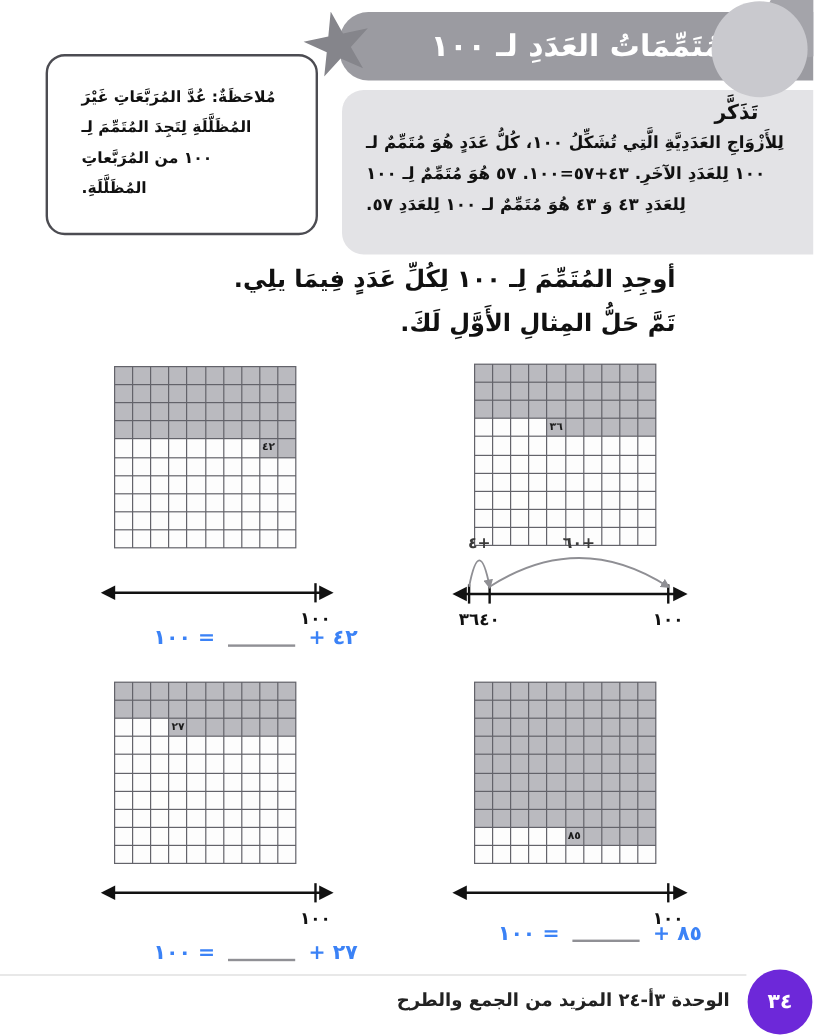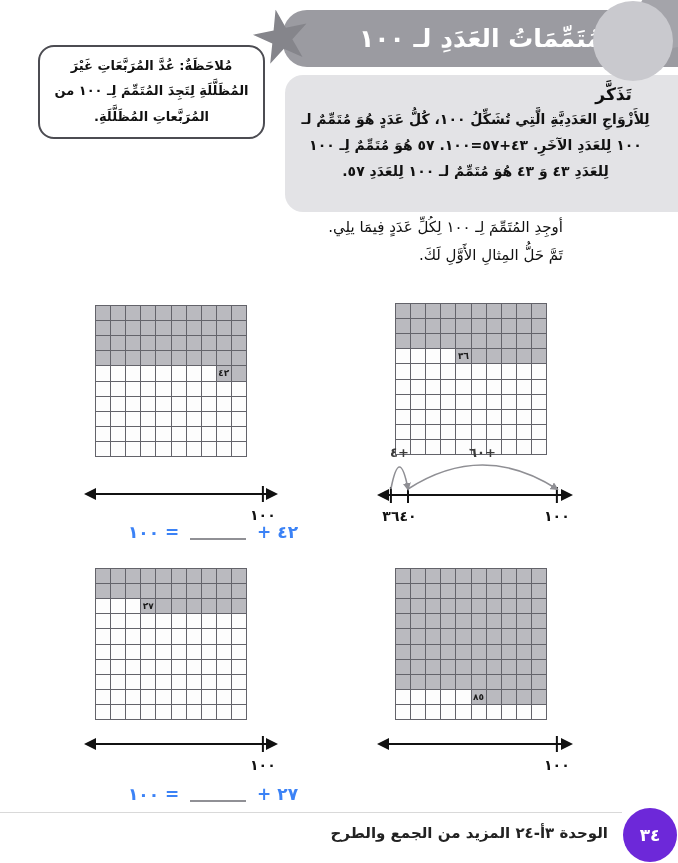--- a/index.html
+++ b/index.html
@@ -14,32 +14,32 @@
         transform:rotate(-12deg);
         clip-path:polygon(50% 0%,61% 35%,98% 35%,68% 57%,79% 91%,50% 70%,21% 91%,32% 57%,2% 35%,39% 35%);}
   .deco-circle-light{position:absolute;left:593px;top:1px;width:80px;height:80px;border-radius:50%;
         background:#c9c9ce;z-index:4;}
   .deco-circle-mid{position:absolute;left:638px;top:-16px;width:64px;height:64px;border-radius:50%;
         background:#a4a4aa;z-index:3;}
 
   
   .note-box{position:absolute;left:38px;top:45px;width:227px;box-sizing:border-box;
         border:2px solid #4c4c52;border-radius:16px;padding:6px 12px 8px;z-index:5;background:#fff;}
-  .note-box p{margin:0;font-size:13px;font-weight:700;line-height:1.95;text-align:center;color:#111;}
+  .note-box p{margin:16px;font-size:13px;font-weight:700;line-height:1.95;text-align:left;color:#111;}
 
   
   .remember{position:absolute;left:285px;top:75px;width:393px;height:137px;background:#e3e3e6;
         border-radius:18px 0 0 18px;box-sizing:border-box;z-index:1;}
   .remember h2{margin:0;padding:9px 46px 0 0;font-size:17px;font-weight:bold;color:#111;}
-  .remember p{margin:3px 0 0;padding:0 20px 10px 8px;font-size:14px;font-weight:600;line-height:1.85;
-        text-align:center;color:#111;}
+  .remember p{margin:3px 0 0;padding:0 20px 10px 20px;font-size:14px;font-weight:600;line-height:1.85;
+        text-align:left;color:#111;}
 
   
   .instructions{position:absolute;top:214px;right:115px;width:460px;text-align:right;
-        font-size:15px;font-weight:normal;line-height:1.85;color:#111;}
+        font-size:20px;font-weight:bold;line-height:1.85;color:#111;}
 
   
   .ex{position:absolute;width:240px;height:275px;}
   .ex-36{left:370px;top:300px;}
   .ex-42{left:75px;top:300px;}
   .ex-27{left:75px;top:563px;}
   .ex-85{left:370px;top:563px;}
   .sq-grid{position:absolute;width:152px;height:152px;display:grid;
         grid-template-columns:repeat(10,1fr);grid-auto-rows:1fr;gap:1px;padding:1px;
         background:#63636a;box-sizing:border-box;direction:rtl;}
@@ -567,20 +567,21 @@
           <marker id="arr3" markerWidth="8" markerHeight="8" refX="6" refY="4" orient="auto" markerUnits="userSpaceOnUse">
             <path d="M0,0 L8,4 L0,8 Z" fill="#8f8f94"></path>
           </marker>
         </defs>
         <line x1="10" y1="56" x2="190" y2="56" stroke="#111" stroke-width="2"></line>
         <path d="M2,56 L14,50 L14,62 Z" fill="#111"></path>
         <path d="M198,56 L186,50 L186,62 Z" fill="#111"></path>
         <line x1="181.88" y1="48" x2="181.88" y2="64" stroke="#111" stroke-width="2"></line>
         <text x="181.88" y="82" text-anchor="middle" font-size="14" font-weight="bold" font-family="&quot;DejaVu Sans&quot;,sans-serif" fill="#111">١٠٠</text>
       </svg>
+    <div class="equation"><span>٨٥</span> + <span class="blank"></span> = <span>١٠٠</span></div>
   </section>
 
   <div class="footer-rule"></div>
   <div class="footer-text">الوحدة ٣أ-٢٤ المزيد من الجمع والطرح</div>
   <div class="page-circle">
     <span>٣٤</span>
   </div>
 
 </div>
 

